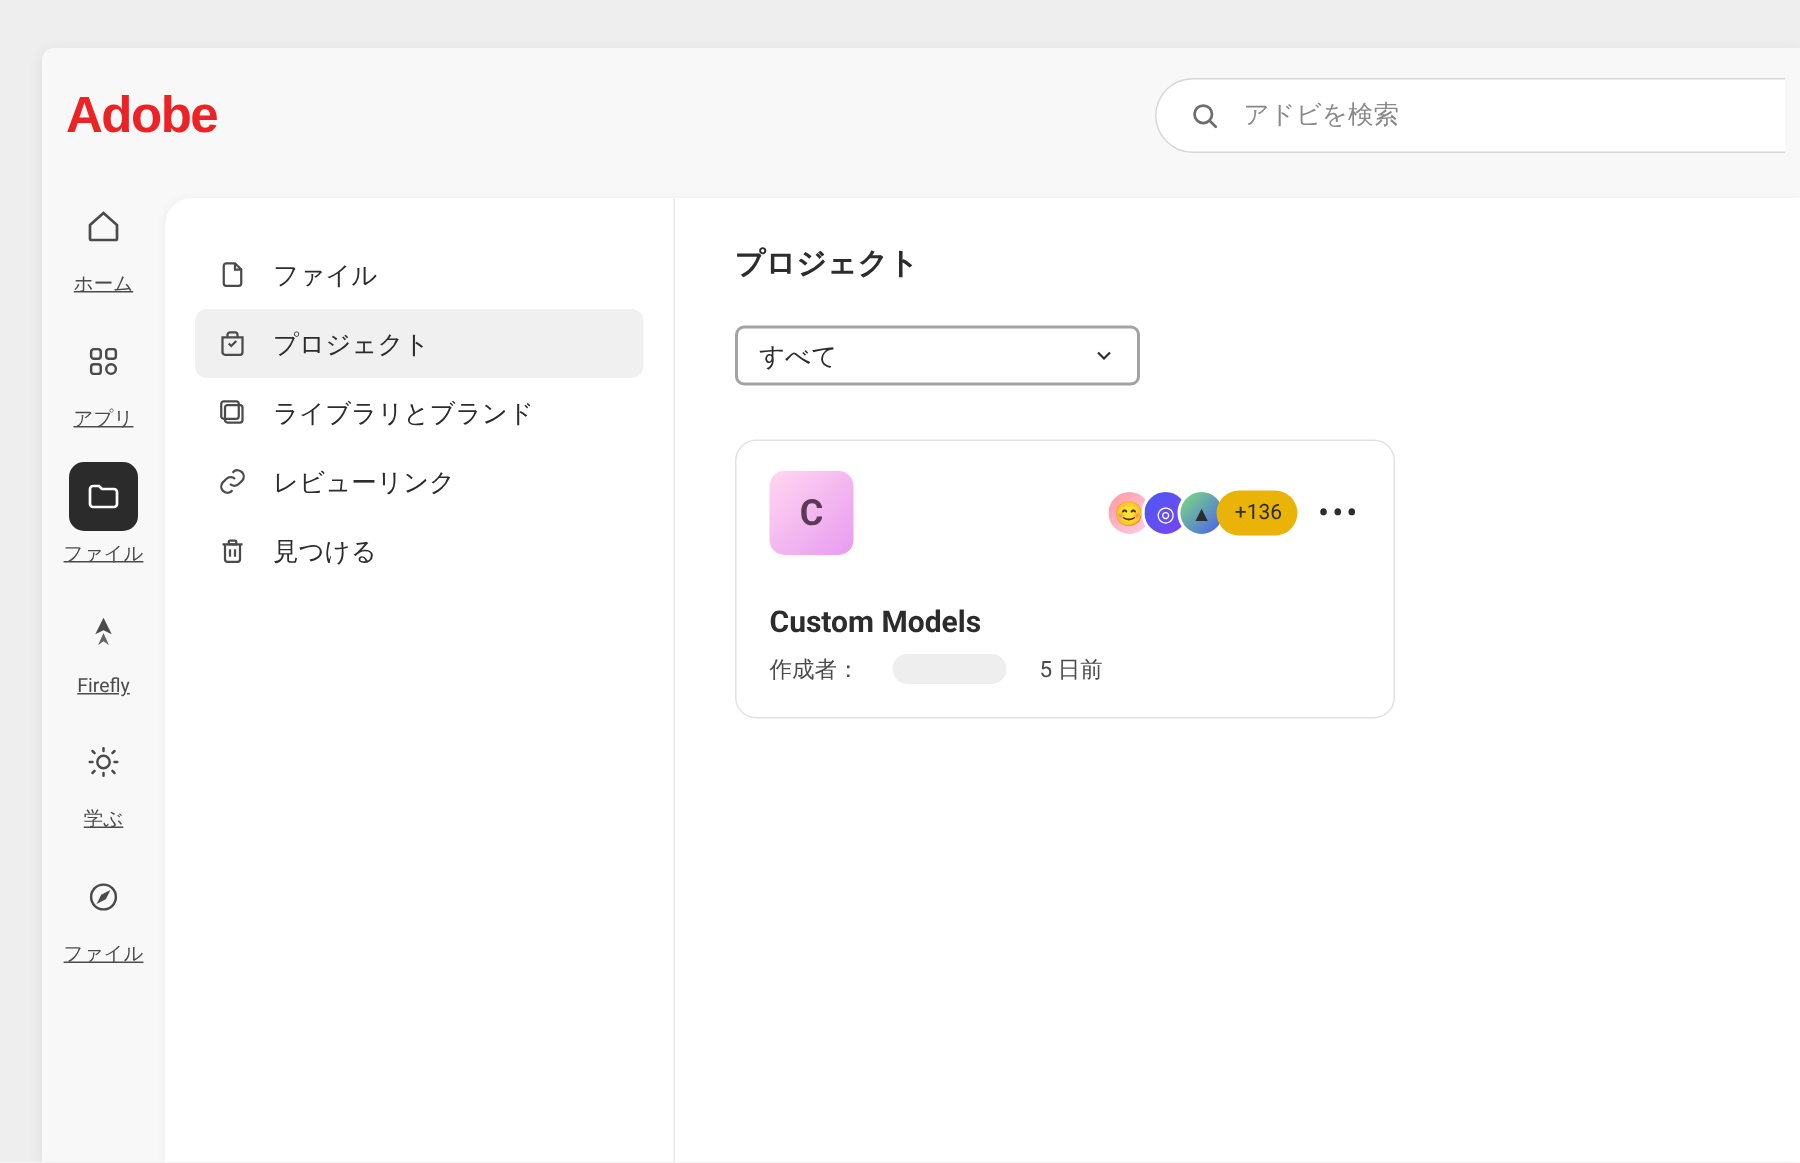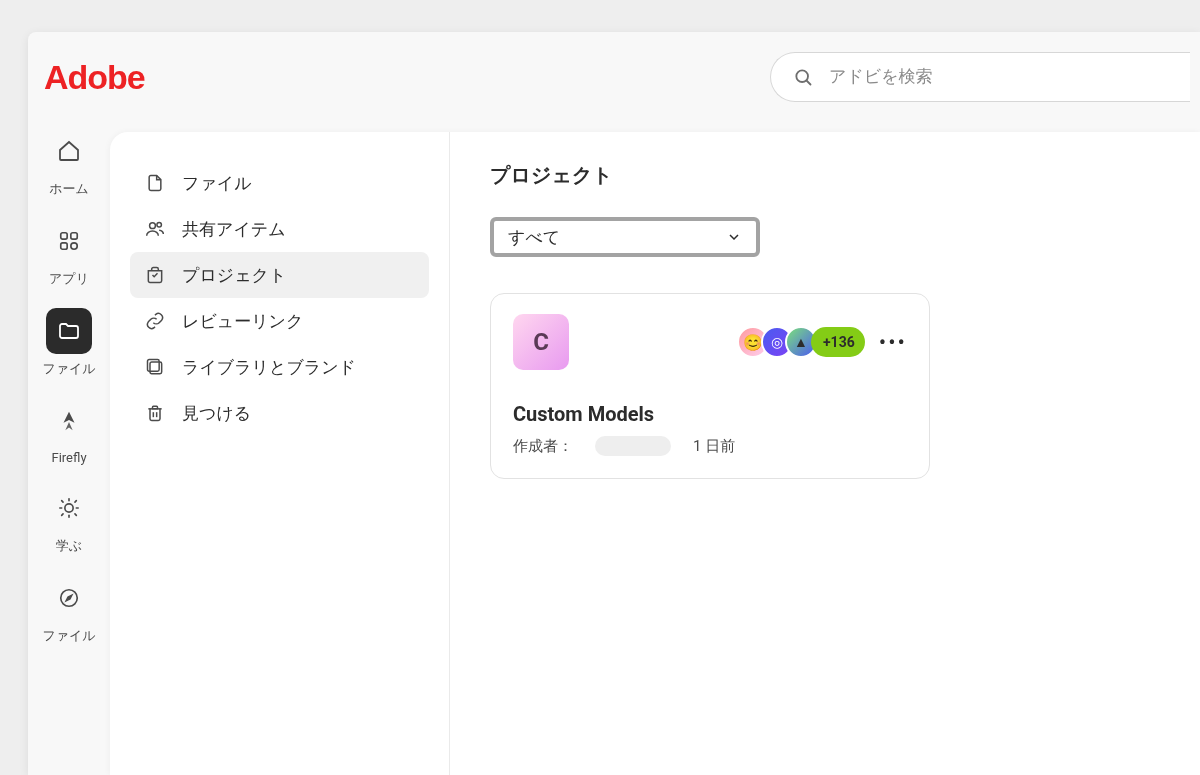--- a/index.html
+++ b/index.html
@@ -86,21 +86,21 @@
     height: 46px;
     border-radius: 10px;
     display: flex;
     align-items: center;
     justify-content: center;
   }
   .nav-item.active .icon-box {
     background: #2b2b2b;
     color: #fff;
   }
-  .nav-label { font-size: 13px; }
+  .nav-label { font-size: 13px; text-decoration: underline; }
 
   .panel {
     flex: 1;
     background: #ffffff;
     border-radius: 18px 0 0 0;
     margin-top: 10px;
     box-shadow: -1px 0 6px rgba(0,0,0,0.04);
     display: flex;
     overflow: hidden;
   }
@@ -125,21 +125,21 @@
 
   .content {
     flex: 1;
     padding: 30px 40px;
   }
   .page-title { font-size: 20px; font-weight: 700; margin-bottom: 28px; }
   .filter-select {
     display: inline-flex;
     align-items: center;
     justify-content: space-between;
-    border: 4px solid #a3a3a3;
+    border: 2px solid #a3a3a3;
     border-radius: 6px;
     height: 40px;
     padding: 0 14px;
     width: 270px;
     font-size: 17px;
     cursor: pointer;
   }
 
   .card {
     margin-top: 36px;
@@ -174,27 +174,26 @@
     display:flex; align-items:center; justify-content:center;
     font-size: 16px;
   }
   .avatar:first-child { margin-left:0; }
   .a1 { background: linear-gradient(135deg,#ff9a9e,#fecfef); }
   .a2 { background: linear-gradient(135deg,#4a5bf0,#7b42f5); color:#fff; font-size:14px; }
   .a3 { background: linear-gradient(135deg,#7be07b,#4b5cf0); font-size:14px; }
   .avatar-more {
     height: 30px;
     border-radius: 15px;
-    background: #84cc16;
+    background: #eab308;
     font-size: 14px;
     padding: 0 10px 0 12px;
     display:flex; align-items:center;
     margin-left: -6px;
     color:#2c2c2c;
-    font-weight:bold;
   }
   .more-btn { font-size: 22px; cursor:pointer; letter-spacing:2px; color:#2c2c2c; }
   .card-title { font-size: 20px; font-weight: 700; margin-top: 32px; }
   .card-meta { display:flex; align-items:center; gap:22px; margin-top:10px; font-size:15px; color:#4b4b4b; }
   .author-chip { width: 76px; height: 20px; background:#eeeeee; border-radius:10px; }
 </style>
 </head>
 <body>
 
 <div class="app-frame">
@@ -281,58 +280,47 @@
       <div class="sidebar">
         <div class="sidebar-item">
           <span class="icon">
             <svg width="20" height="20" viewBox="0 0 24 24" fill="none" stroke="currentColor" stroke-width="1.8">
                 <path d="M14 3H7a2 2 0 0 0-2 2v14a2 2 0 0 0 2 2h10a2 2 0 0 0 2-2V8z"></path>
                 <path d="M14 3v5h5"></path>
               </svg>
           </span>
           <span>ファイル</span>
         </div>
-        <div class="sidebar-item">
-          <span class="icon">
-            <svg width="20" height="20" viewBox="0 0 24 24" fill="none" stroke="currentColor" stroke-width="1.8">
-                <circle cx="9" cy="8" r="3.5"></circle>
-                <path d="M2 20c0-3 3-5.5 7-5.5s7 2.5 7 5.5"></path>
-                <circle cx="17" cy="7" r="2.7"></circle>
-                <path d="M22 18c0-2.3-2-4.2-5-4.6"></path>
-              </svg>
-          </span>
-          <span>共有アイテム</span>
-        </div>
         <div class="sidebar-item selected">
           <span class="icon">
             <svg width="20" height="20" viewBox="0 0 24 24" fill="none" stroke="currentColor" stroke-width="1.8">
                 <path d="M4 7h16v12a2 2 0 0 1-2 2H6a2 2 0 0 1-2-2z"></path>
                 <path d="M8 7V5a2 2 0 0 1 2-2h4a2 2 0 0 1 2 2v2"></path>
                 <path d="M9 12l2 2 4-4"></path>
               </svg>
           </span>
           <span>プロジェクト</span>
         </div>
         <div class="sidebar-item">
           <span class="icon">
             <svg width="20" height="20" viewBox="0 0 24 24" fill="none" stroke="currentColor" stroke-width="1.8">
+                <rect x="6" y="6" width="14" height="14" rx="2"></rect>
+                <rect x="3" y="3" width="14" height="14" rx="2"></rect>
+              </svg>
+          </span>
+          <span>ライブラリとブランド</span>
+        </div>
+        <div class="sidebar-item">
+          <span class="icon">
+            <svg width="20" height="20" viewBox="0 0 24 24" fill="none" stroke="currentColor" stroke-width="1.8">
                 <path d="M10 14a5 5 0 0 0 7 0l3-3a5 5 0 0 0-7-7l-1 1"></path>
                 <path d="M14 10a5 5 0 0 0-7 0l-3 3a5 5 0 0 0 7 7l1-1"></path>
               </svg>
           </span>
           <span>レビューリンク</span>
-        </div>
-        <div class="sidebar-item">
-          <span class="icon">
-            <svg width="20" height="20" viewBox="0 0 24 24" fill="none" stroke="currentColor" stroke-width="1.8">
-                <rect x="6" y="6" width="14" height="14" rx="2"></rect>
-                <rect x="3" y="3" width="14" height="14" rx="2"></rect>
-              </svg>
-          </span>
-          <span>ライブラリとブランド</span>
         </div>
         <div class="sidebar-item">
           <span class="icon">
             <svg width="20" height="20" viewBox="0 0 24 24" fill="none" stroke="currentColor" stroke-width="1.8">
                 <path d="M4 7h16"></path>
                 <path d="M10 4h4a1 1 0 0 1 1 1v2H9V5a1 1 0 0 1 1-1z"></path>
                 <path d="M6 7v12a2 2 0 0 0 2 2h8a2 2 0 0 0 2-2V7"></path>
                 <line x1="10" y1="11" x2="10" y2="17"></line>
                 <line x1="14" y1="11" x2="14" y2="17"></line>
               </svg>
@@ -361,20 +349,20 @@
                 <div class="avatar a3">▲</div>
                 <div class="avatar-more">+136</div>
               </div>
               <div class="more-btn">•••</div>
             </div>
           </div>
           <div class="card-title">Custom Models</div>
           <div class="card-meta">
             <span>作成者：</span>
             <span class="author-chip"></span>
-            <span>1 日前</span>
+            <span>5 日前</span>
           </div>
         </div>
       </div>
 
     </div>
   </div>
 </div>
 
 </body></html>

